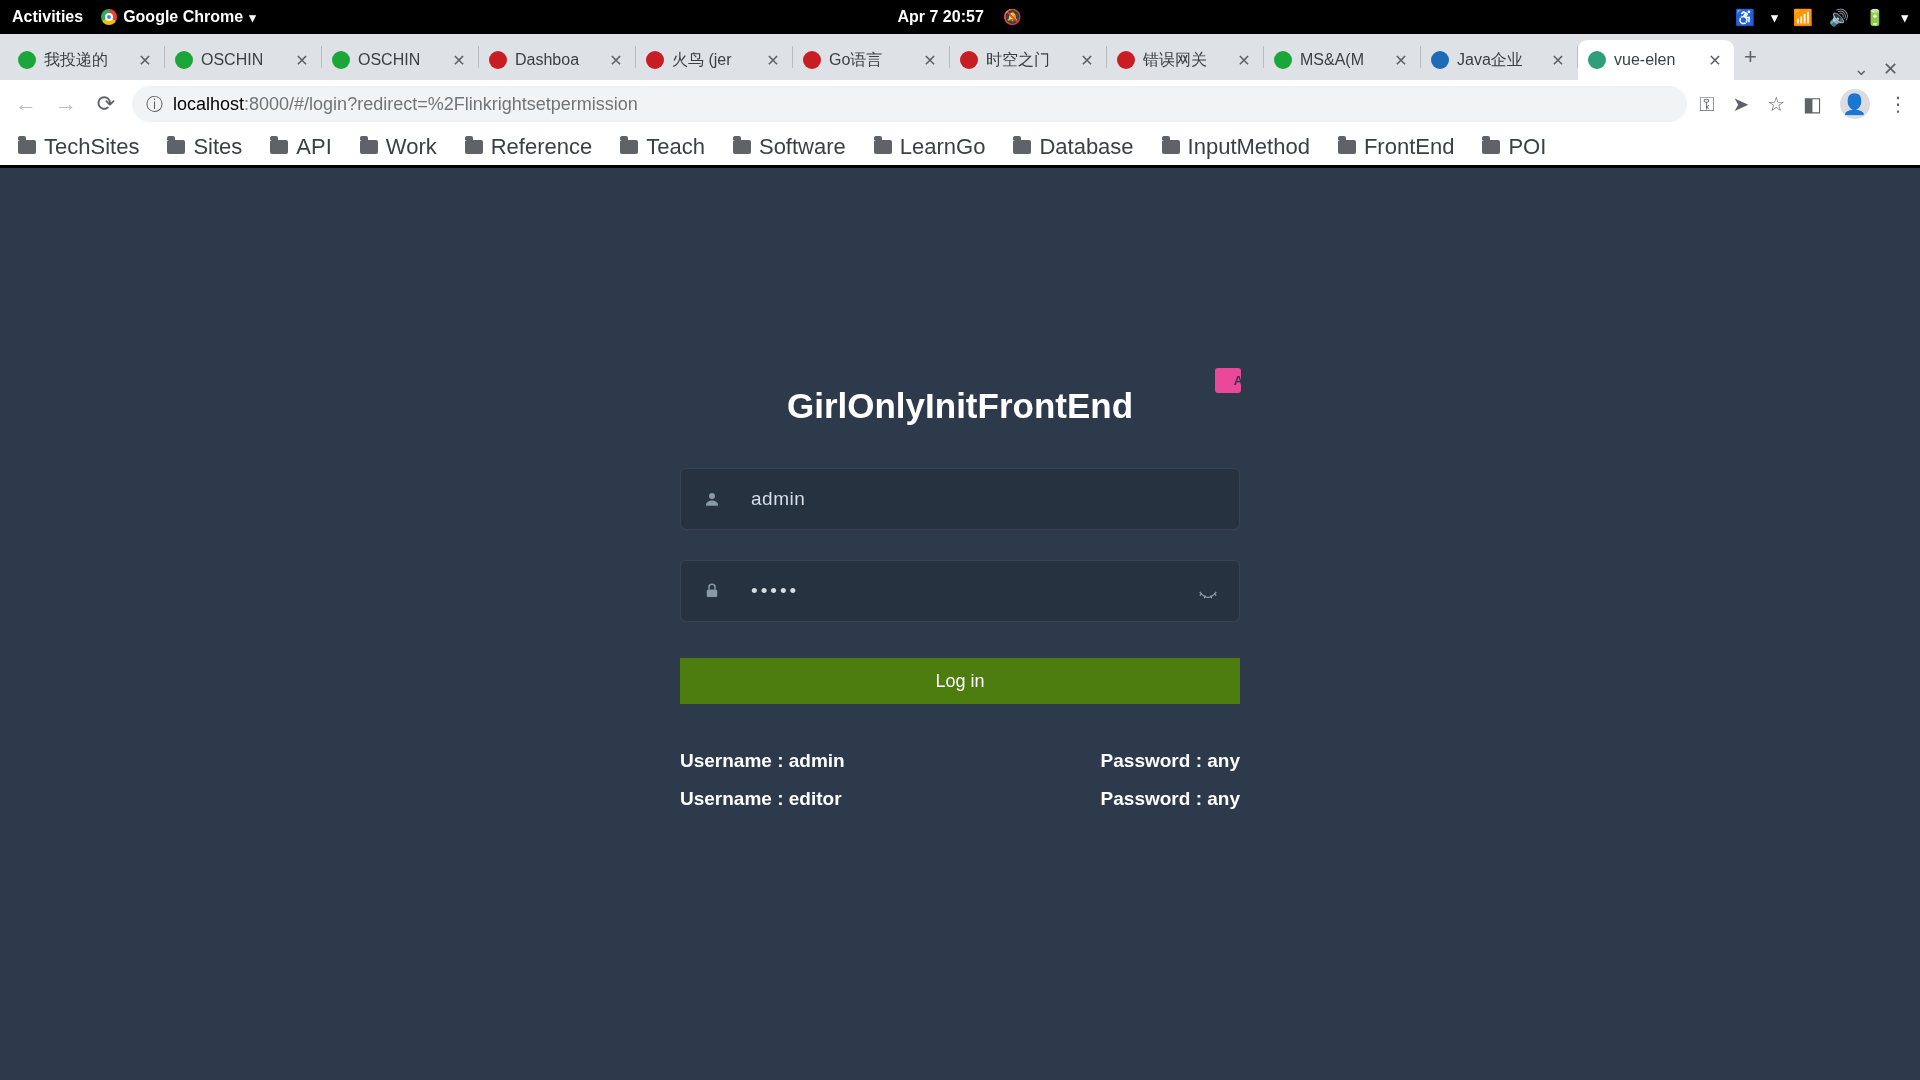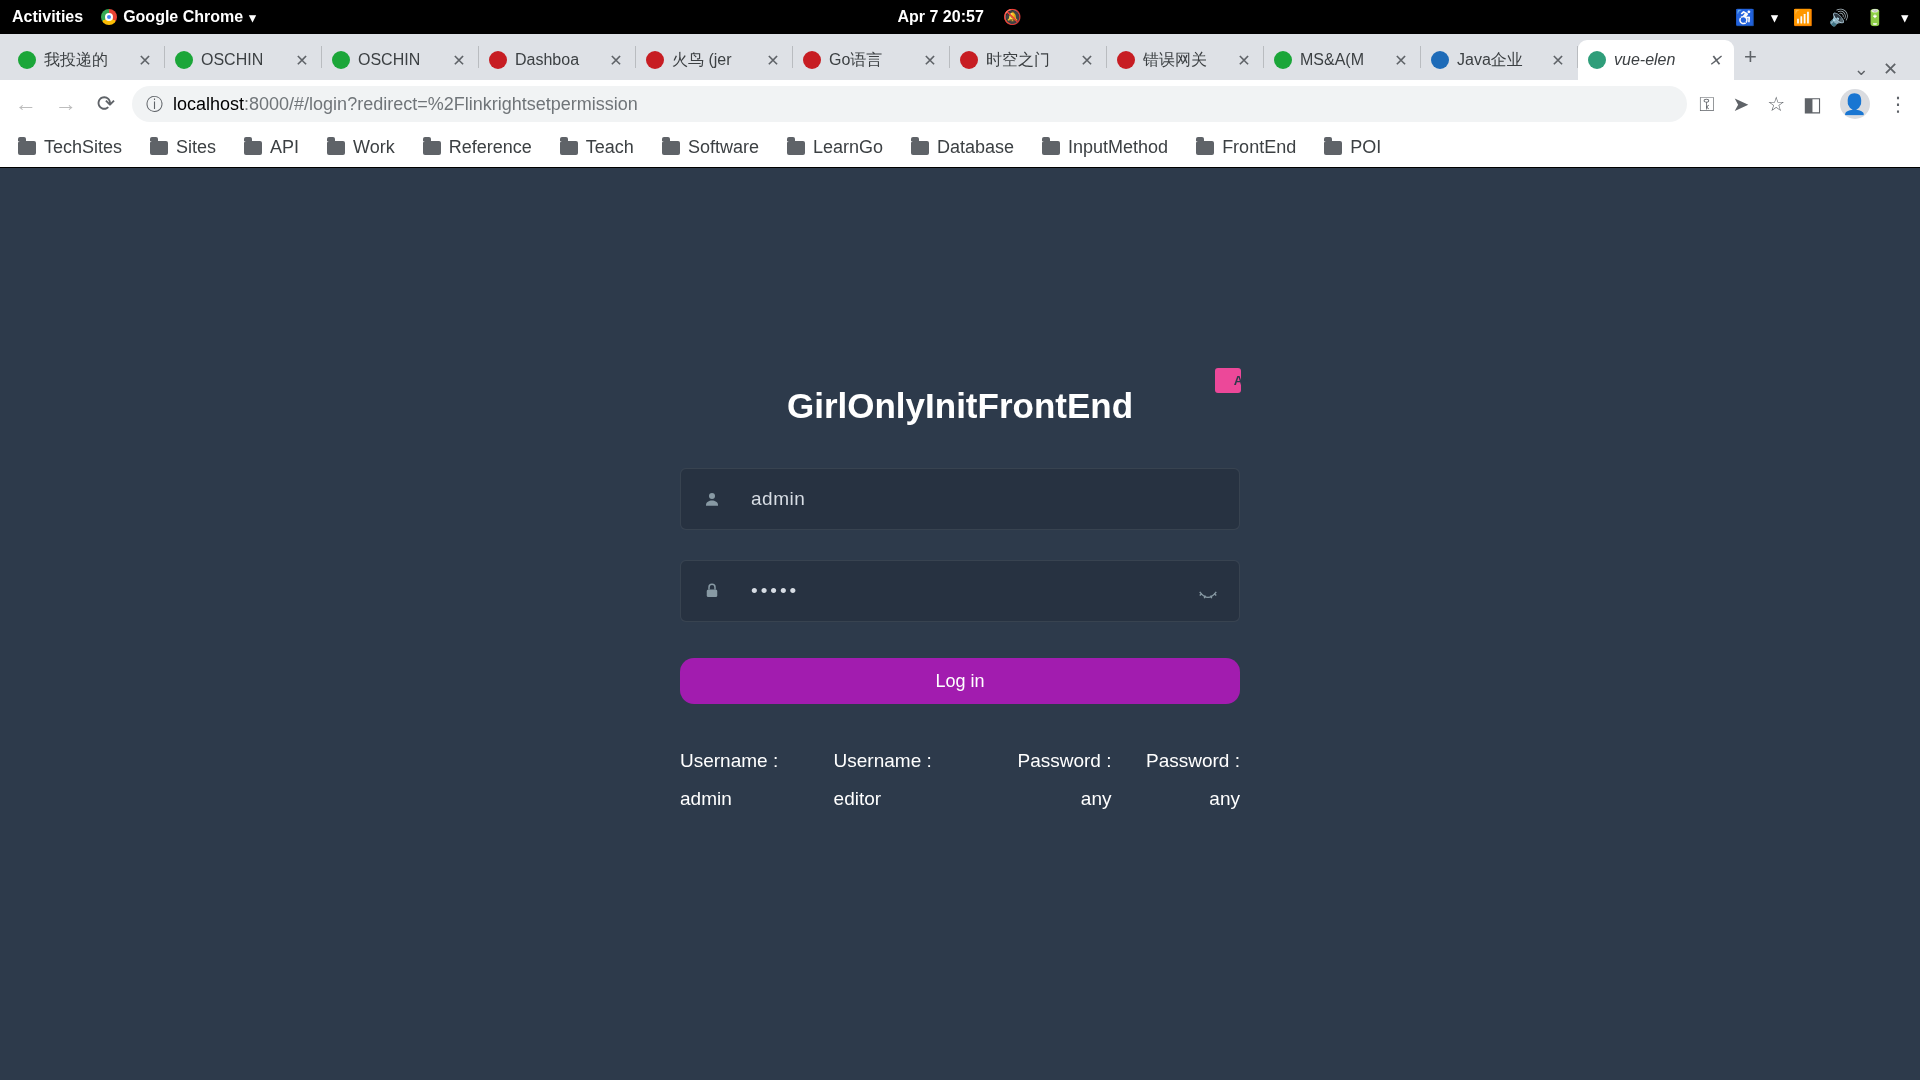--- a/index.html
+++ b/index.html
@@ -16,55 +16,55 @@
   .tri-down { font-size:13px; }
   .bell-slash { font-size:15px; }
   .gnome-right .ico { font-size:16px; }
   
   
   .tab-strip { background:#dee1e6; height:46px; display:flex; align-items:flex-end; padding:0 8px; }
   .tab { height:40px; display:flex; align-items:center; gap:8px; padding:0 10px; min-width:0; width:156px; border-radius:9px 9px 0 0; color:#3c4043; font-size:16px; position:relative; cursor:pointer;}
   .tab .title { flex:1; white-space:nowrap; overflow:hidden; text-overflow:clip; }
   .tab .fav { width:18px; height:18px; border-radius:50%; flex:none; display:flex; align-items:center; justify-content:center; font-size:12px; font-weight:700; color:#fff;}
   .tab .close { flex:none; width:18px; text-align:center; color:#5f6368; font-size:16px;}
-  .tab.active { background:#fff;font-style:italic; }
+  .tab.active { background:#fff; }
   .tab-sep { width:1px; height:22px; background:#b9bcc0; align-self:center; }
   .tab-controls { display:flex; align-items:center; gap:14px; padding:0 14px; margin-left:auto; color:#5f6368; }
   .newtab { font-size:22px; margin-left:10px; align-self:center; color:#5f6368; cursor:pointer;}
   
   
   .addr-row { background:#fff; height:48px; display:flex; align-items:center; padding:0 12px; gap:12px; color:#5f6368; }
   .nav-ico { width:28px; text-align:center; font-size:22px; cursor:pointer;}
   .nav-ico.disabled { color:#bdbdbd; cursor:default;}
   .addr-box { flex:1; height:36px; border:none; border-radius:18px; background:#f1f3f4; display:flex; align-items:center; padding:0 14px; gap:10px; font-size:18px;}
   .addr-box .url { color:#000; }
   .addr-box .url .dim { color:#707579; }
   .addr-right { display:flex; align-items:center; gap:18px; font-size:20px; }
   .avatar-circle { width:30px; height:30px; border-radius:50%; background:#dadce0; display:flex; align-items:center; justify-content:center; color:#5f6368;}
   
   
-  .bm-bar { background:#fff; height:40px; display:flex; align-items:center; padding:0 18px; gap:28px; border-bottom:1px solid #000000; color:#3c4043; font-size:18px;}
+  .bm-bar { background:#fff; height:40px; display:flex; align-items:center; padding:0 18px; gap:28px; border-bottom:3px solid #000000; color:#3c4043; font-size:22px;}
   .bm { display:flex; align-items:center; gap:8px; cursor:pointer;}
   .folder-ico { width:18px; height:14px; background:#5f6368; border-radius:2px; position:relative; }
   .folder-ico::before { content:""; position:absolute; top:-4px; left:0; width:8px; height:4px; background:#5f6368; border-radius:2px 2px 0 0;}
   
   
   .page { background:#2d3a4b; width:100%; height:calc(1080px - 34px - 46px - 48px - 40px); position:relative; color:#eee; }
   .login-wrap { width:560px; position:absolute; left:50%; transform:translateX(-50%); top:200px; }
   
   .field { background:rgba(0,0,0,0.12); border:1px solid rgba(255,255,255,0.08); border-radius:6px; height:62px; display:flex; align-items:center; padding:0 20px 0 22px; margin-bottom:30px; }
   .field .ficon { width:26px; color:#889aa4; font-size:18px; }
   .field input { flex:1; background:transparent; border:none; outline:none; color:#d7dde4; font-size:19px; padding-left:22px; letter-spacing:0.5px; }
   .field input::placeholder { color:#889aa4; }
   .eye { color:#889aa4; font-size:18px; cursor:pointer;}
   
-  .login-btn { width:100%; height:46px; background:#a21caf; border:none; border-radius:14px; color:#fff; font-size:18px; cursor:pointer; margin-top:6px; margin-bottom:38px;}
+  .login-btn { width:100%; height:46px; background:#4d7c0f; border:none; border-radius:0; color:#fff; font-size:18px; cursor:pointer; margin-top:6px; margin-bottom:38px;}
   
   .hints { color:#fff; font-size:19px; display:flex; justify-content:space-between; line-height:2; }
-  .hints .col { display:flex; flex-direction:row; }
+  .hints .col { display:flex; flex-direction:column;font-weight:bold; }
   .hints .col.right { text-align:right; }
   
   
   .title-container { display:flex; justify-content:center; align-items:center; position:relative; margin-bottom:42px;}
   .title-container h1 { font-size:35px; font-weight:800; color:#fff;margin-top:18px; }
   
   .badge-holder { position:absolute; left: calc(50% + 255px); top: 200px; }
   .badge-holder .tb { width:25px; height:25px; background:#ec4899; border-radius:3px; display:flex; align-items:center; justify-content:center; color:#2d3a4b; font-weight:700; font-size:13px;padding-left:26px;}
   
   

